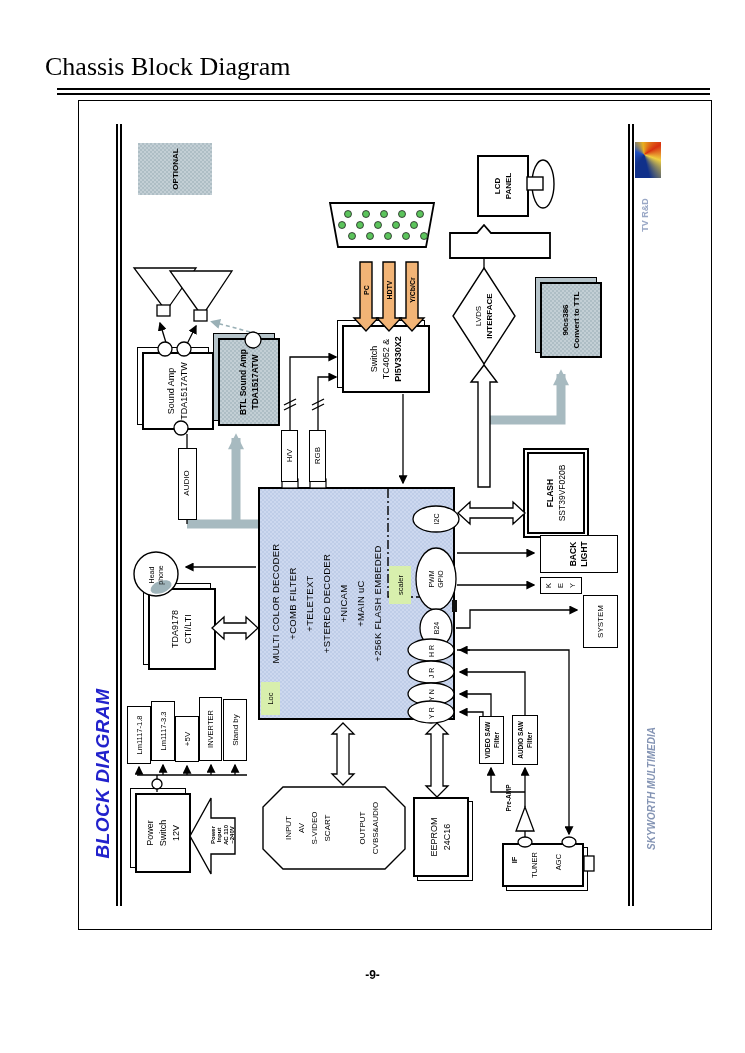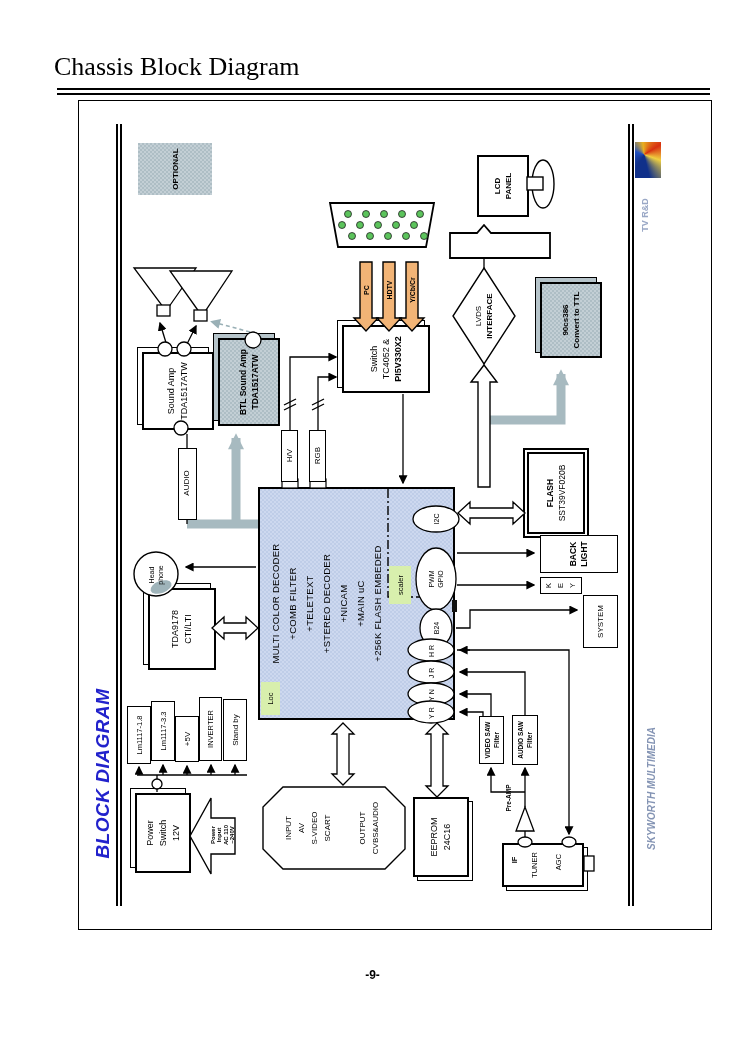--- a/index.html
+++ b/index.html
@@ -21,21 +21,21 @@
   .lbl{font-size:9px;line-height:13px}
   .tiny{font-size:7px;line-height:9px}
   svg{position:absolute;left:0;top:0}
   .frameline{position:absolute;width:2px;background:#000}
 </style>
 </head>
 <body>
 
 <div id="page">
 
-  <div class="w" style="left:54px;top:52px;font-family:'Liberation Serif',serif;font-size:26px">Chassis Block Diagram</div>
+  <div class="w" style="left:45px;top:52px;font-family:'Liberation Serif',serif;font-size:26px">Chassis Block Diagram</div>
   <div class="w" style="left:57px;top:88px;width:653px;height:3px;border-top:2.5px solid #000;border-bottom:2px solid #000"></div>
 
   <div class="w" style="left:78px;top:100px;width:632px;height:828px;border:1.5px solid #000"></div>
   <div class="frameline" style="left:116px;top:124px;height:782px"></div>
   <div class="frameline" style="left:120px;top:124px;height:782px"></div>
   <div class="frameline" style="left:628px;top:124px;height:782px"></div>
   <div class="frameline" style="left:632px;top:124px;height:782px"></div>
 
   <div class="w chkg" style="left:138px;top:143px;width:74px;height:52px"></div>
   <div class="bx sh3w" style="left:142px;top:352px;width:72px;height:78px"></div>

